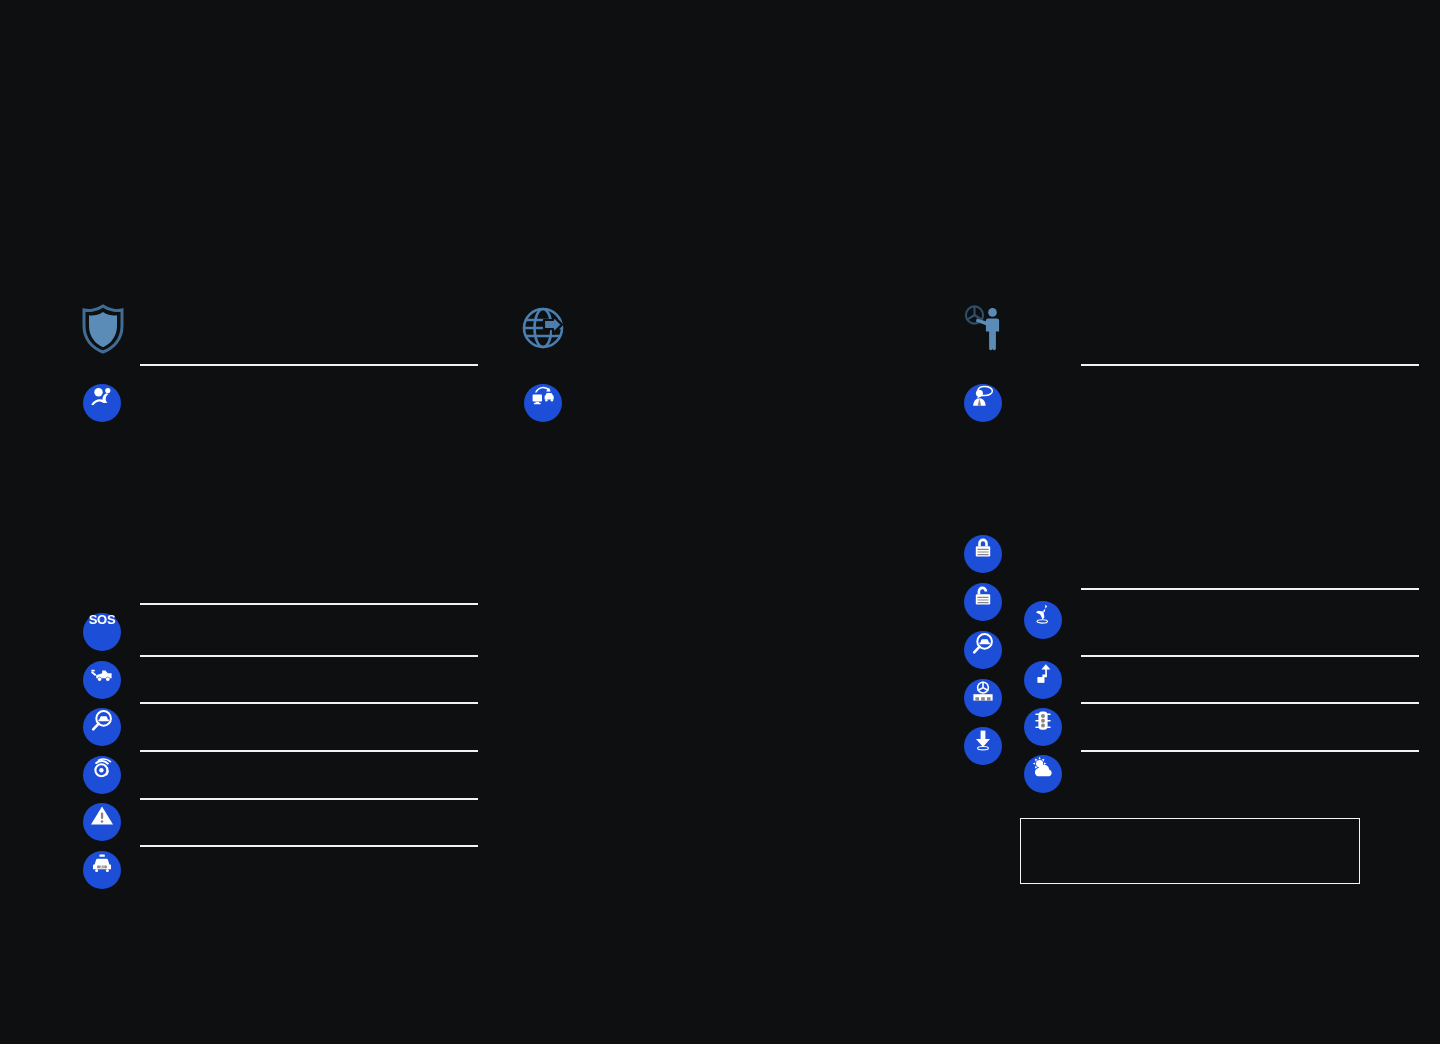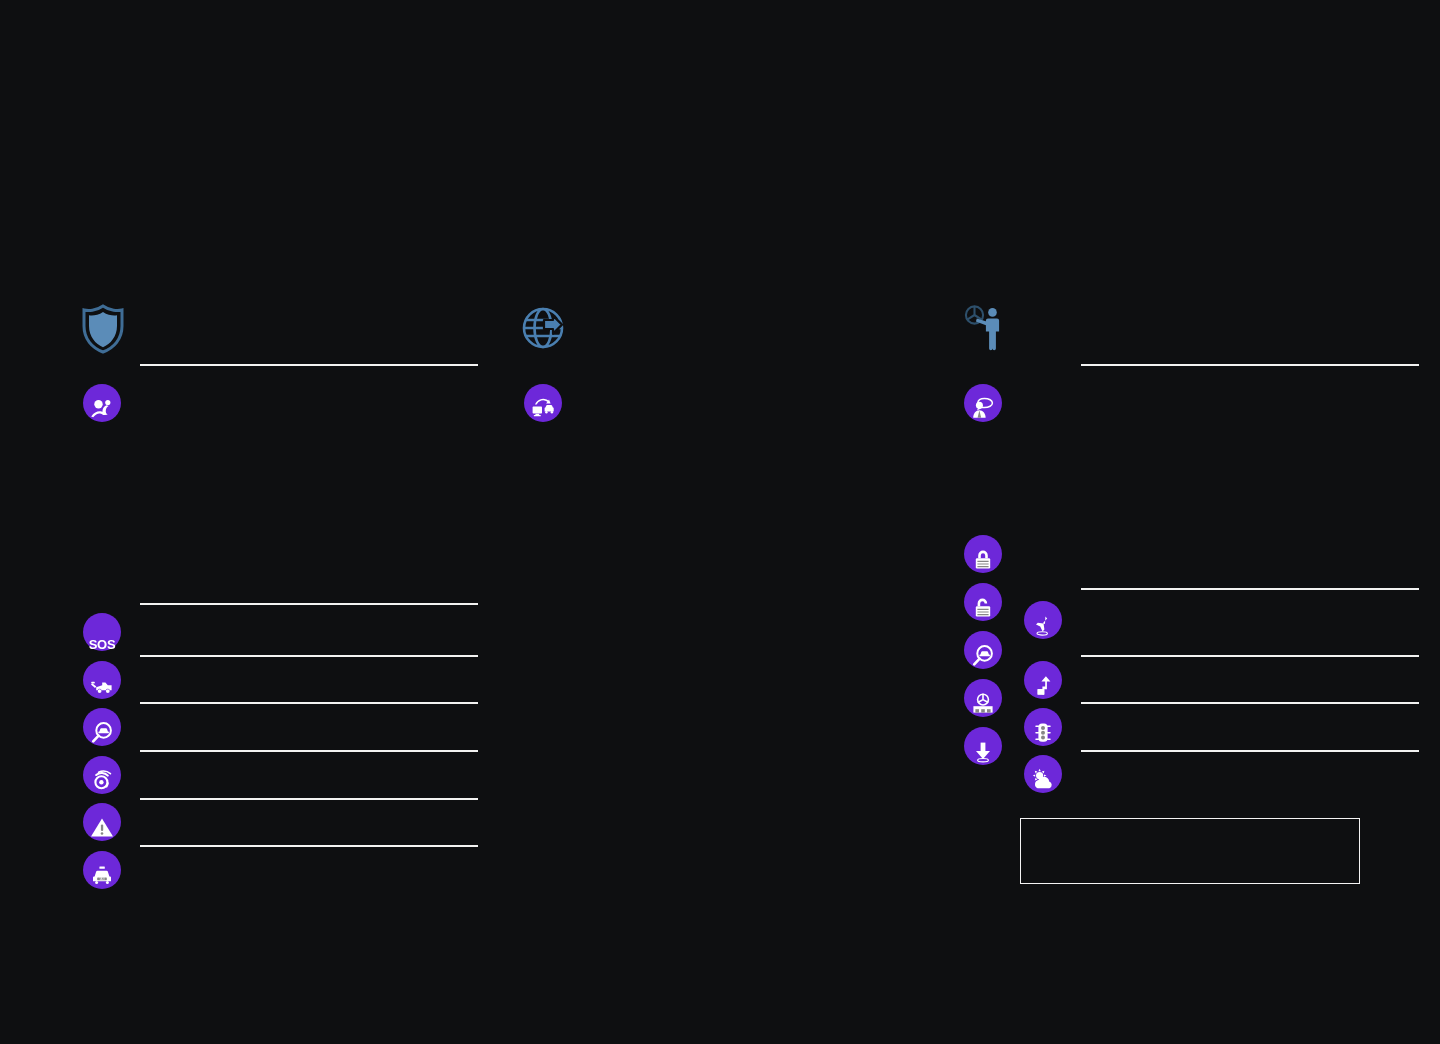--- a/index.html
+++ b/index.html
@@ -25,22 +25,22 @@
     position:absolute;
     width:48px; height:52px;
   }
   .hdr-icon svg { width:100%; height:100%; display:block; }
 
   
   .circ {
     position:absolute;
     width:38px; height:38px;
     border-radius:50%;
-    background:#6d28d9;
-    display:flex; align-items:flex-end; justify-content:center;
+    background:#1d4ed8;
+    display:flex; align-items:flex-start; justify-content:center;
   }
   .circ svg { width:26px; height:26px; display:block; }
   .circ .sos-text {
     font-family:"Liberation Sans", sans-serif;
     font-weight:bold;
     font-size:13px;
     letter-spacing:-0.3px;
     color:#ffffff;
     line-height:1;
   }

